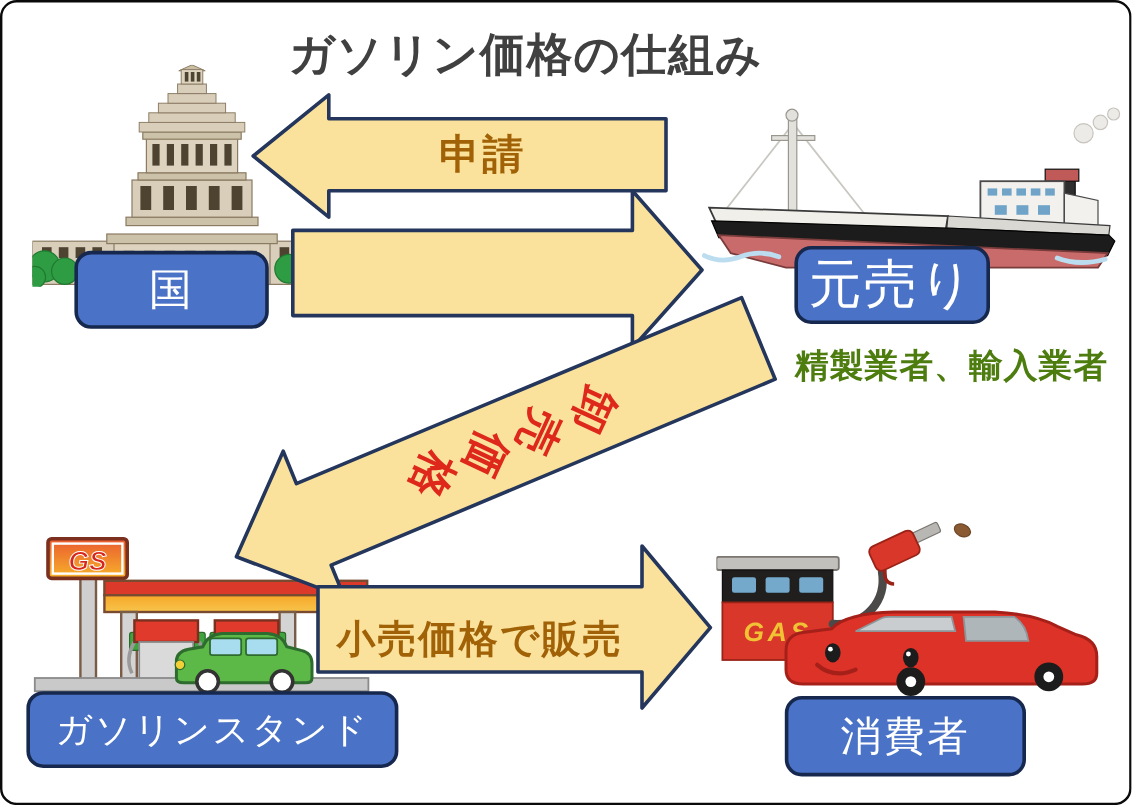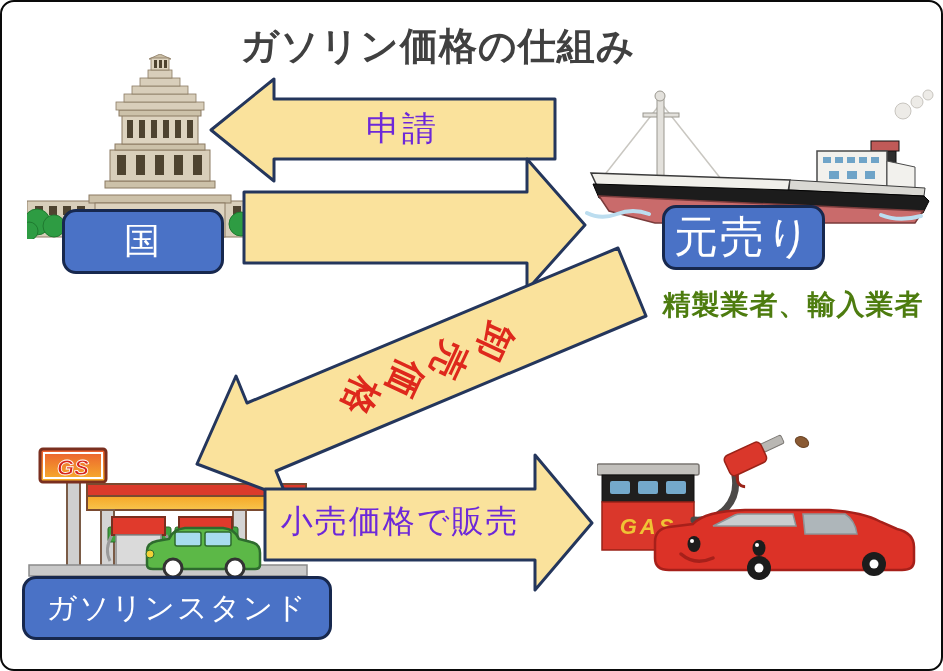--- a/index.html
+++ b/index.html
@@ -7,21 +7,21 @@
     position:relative;width:939px;height:667px;background:#ffffff;
     border:2px solid #0a0a0a;border-radius:14px;overflow:hidden;
     font-family:"Liberation Sans","DejaVu Sans",sans-serif;
   }
   .abs{position:absolute;}
   .center{transform:translate(-50%,-50%);white-space:nowrap;}
   .title{
     left:436px;top:44px;font-size:38px;font-weight:bold;color:#404040;letter-spacing:1px;
   }
   .arrow-label{
-    color:#6d28d9;font-weight:normal;font-size:34px;letter-spacing:2px;z-index:6;
+    color:#a16207;font-weight:bold;font-size:34px;letter-spacing:2px;z-index:6;
   }
   .note{
     left:791px;top:303px;font-size:28px;font-weight:bold;color:#4d7c0f;z-index:6;letter-spacing:1px;
   }
   .node-box{
     position:absolute;background:#4a72c6;border:3px solid #17284e;border-radius:14px;
     display:flex;align-items:center;justify-content:center;color:#fff;z-index:8;
     box-sizing:border-box;letter-spacing:2px;
   }
   .wchar{
@@ -258,21 +258,21 @@
       <polygon points="616,246 644,314 274,469 285,496 195,462 234,374 245,401"></polygon>
       <polygon points="263,487 533,487 533,453 590,521 533,588 533,558 263,558"></polygon>
     </g>
   </svg>
 
   <div class="abs center title">ガソリン価格の仕組み</div>
 
   <div class="abs center arrow-label" style="left:400px;top:127px;">申請</div>
 
 
-  <div class="abs center arrow-label" style="left:398px;top:520px;font-size:32px;">小売価格で販売</div>
+  <div class="abs center arrow-label" style="left:398px;top:531px;font-size:32px;">小売価格で販売</div>
 
   <div>
     <span class="wchar" style="left:492px;top:340px;">卸</span>
     <span class="wchar" style="left:447px;top:358px;">売</span>
     <span class="wchar" style="left:403px;top:376px;">価</span>
     <span class="wchar" style="left:358px;top:394px;">格</span>
   </div>
 
   <div class="abs center note">精製業者、輸入業者</div>
 
@@ -281,14 +281,17 @@
   </div>
 
   <div class="node-box" style="left:660px;top:203px;width:163px;height:65px;font-size:44px;">
     <span>元売り</span>
   </div>
 
   <div class="node-box" style="left:20px;top:574px;width:310px;height:64px;font-size:30px;">
     <span>ガソリンスタンド</span>
   </div>
 
+  <div class="node-box" style="left:652px;top:578px;width:201px;height:67px;font-size:34px;">
+    <span>消費者</span>
+  </div>
 
 </div>
 
 </body></html>

